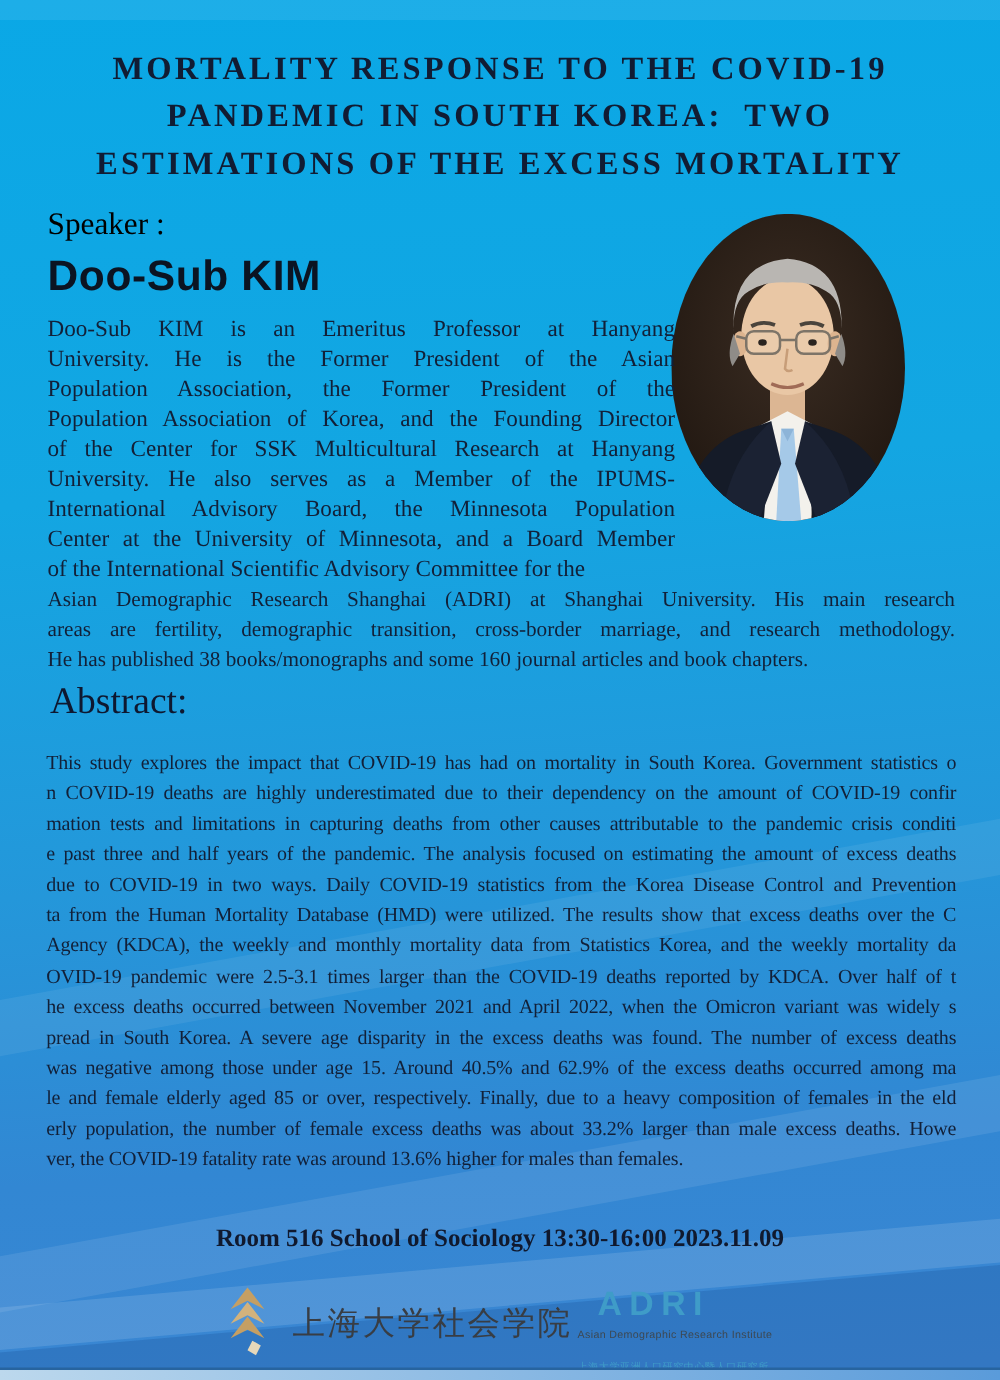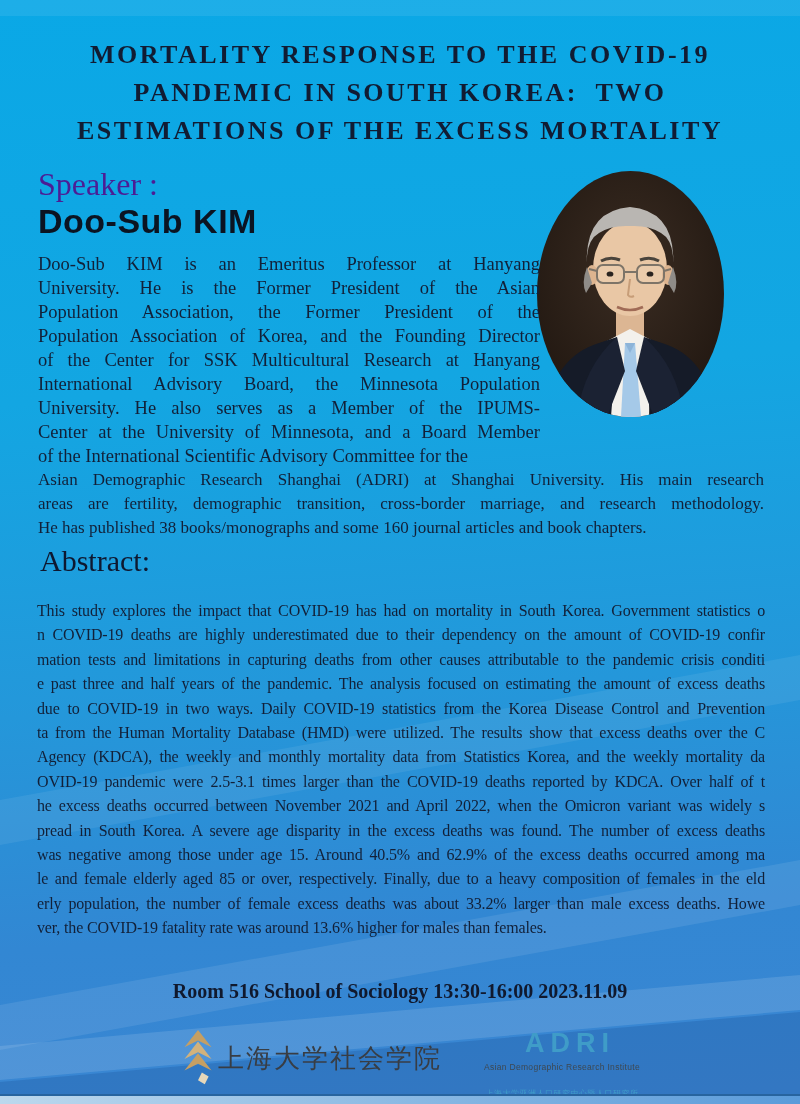--- a/index.html
+++ b/index.html
@@ -16,21 +16,21 @@
 
   
   .title-block{position:absolute;top:36px;left:0;right:0;text-align:center;}
   .title-block .tl{
     white-space:nowrap;
     font-weight:bold;font-size:26px;line-height:38px;letter-spacing:2.5px;
     color:var(--c-title_text,#111c33);
   }
 
   
-  .speaker-label{position:absolute;top:166px;left:38px;font-size:32px;color:#4c1d95;}
+  .speaker-label{position:absolute;top:166px;left:38px;font-size:25px;color:#000000;}
   .speaker-name{
     position:absolute;top:202px;left:38px;
     font-family:"Liberation Sans",sans-serif;font-weight:bold;font-size:34px;
     letter-spacing:.5px;color:var(--c-name_text,#0b1422);text-align:center;
   }
   .bio-narrow{position:absolute;top:252px;left:38px;width:502px;
     font-size:18.5px;line-height:24px;color:var(--c-body_text,#122038);}
   .bio-wide{position:absolute;top:468px;left:38px;width:726px;
     font-size:17px;line-height:24px;color:var(--c-body_text,#122038);}
 
@@ -47,24 +47,24 @@
   .abstract-heading{position:absolute;top:544px;left:40px;font-size:30px;color:#0e1830;}
   .abstract-body{position:absolute;top:599px;left:37px;width:728px;
     font-size:16px;line-height:24.4px;letter-spacing:-0.15px;
     color:var(--c-body_text,#122038);}
 
   
   .event-info{position:absolute;top:980px;left:0;right:0;text-align:center;
     font-weight:bold;font-size:20px;color:#10192e;}
 
   
-  .logo-left{position:absolute;top:1028px;left:178px;display:flex;align-items:center;gap:0;}
+  .logo-left{position:absolute;top:1028px;left:178px;display:flex;align-items:center;gap:16px;}
   .logo-left .cjk{font-family:"Liberation Sans",sans-serif;font-size:26px;
     letter-spacing:2px;color:#383d44;}
-  .logo-adri{position:absolute;top:1028px;left:462px;width:200px;text-align:center;}
+  .logo-adri{position:absolute;top:1028px;left:462px;width:200px;text-align:left;}
   .adri-word{font-family:"Liberation Sans",sans-serif;font-weight:bold;font-size:27px;
     letter-spacing:6px;color:var(--c-adri_teal,#3f9cc8);padding-left:16px;}
   .adri-en{font-family:"Liberation Sans",sans-serif;font-size:8.5px;letter-spacing:.3px;
     color:#3d4852;margin-top:3px;}
   .adri-cn{font-family:"Liberation Sans",sans-serif;font-size:8px;letter-spacing:.5px;
     color:var(--c-adri_teal,#3f9cc8);margin-top:16px;}
 
   .bottom-strip{position:absolute;bottom:0;left:0;right:0;height:8px;
     background:linear-gradient(90deg,#bcd8ed,#5a9bda);
     border-top:2px solid #27649f;z-index:2;}
@@ -139,22 +139,22 @@
       <path d="M107,166 L99,200 L117,246 L147,246 Q141,196 107,166 Z" fill="#1b2233"></path>
     </svg>
   </div>
 
   <div class="bio-narrow lines">
       <div class="jl">Doo-Sub KIM is an Emeritus Professor at Hanyang</div>
       <div class="jl">University. He is the Former President of the Asian</div>
       <div class="jl">Population Association, the Former President of the</div>
       <div class="jl">Population Association of Korea, and the Founding Director</div>
       <div class="jl">of the Center for SSK Multicultural Research at Hanyang</div>
+      <div class="jl">University. He also serves as a Member of the IPUMS-</div>
       <div class="jl">International Advisory Board, the Minnesota Population</div>
-      <div class="jl">University. He also serves as a Member of the IPUMS-</div>
       <div class="jl">Center at the University of Minnesota, and a Board Member</div>
       <div class="jl">of the International Scientific Advisory Committee for the</div>
     </div>
 
   <div class="bio-wide lines">
       <div class="jl">Asian Demographic Research Shanghai (ADRI) at Shanghai University. His main research</div>
       <div class="jl">areas are fertility, demographic transition, cross-border marriage, and research methodology.</div>
       <div class="jl">He has published 38 books/monographs and some 160 journal articles and book chapters.</div>
     </div>
 

